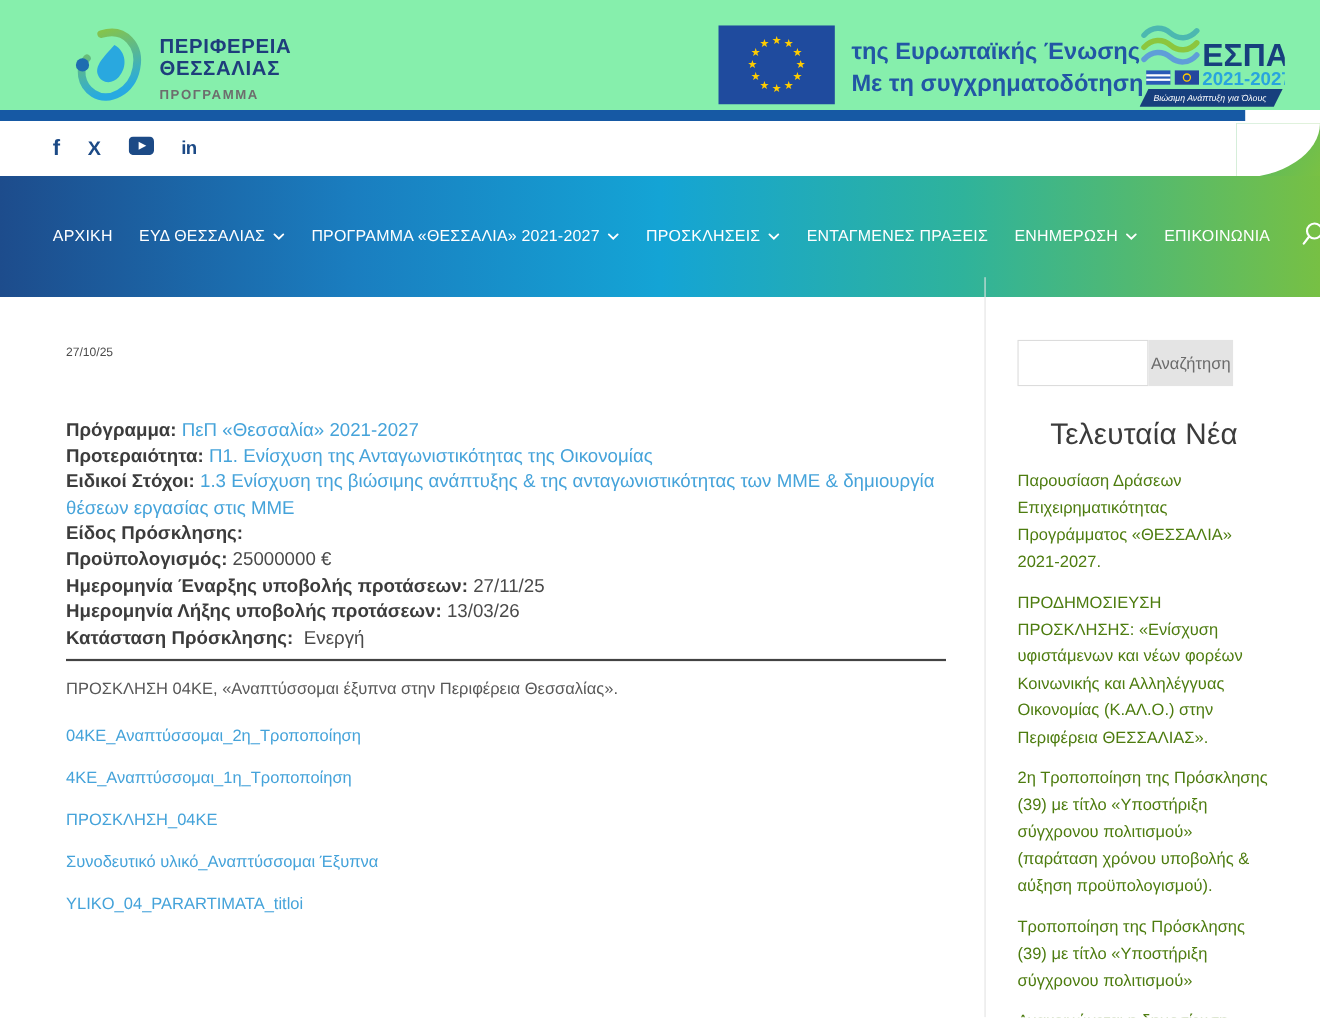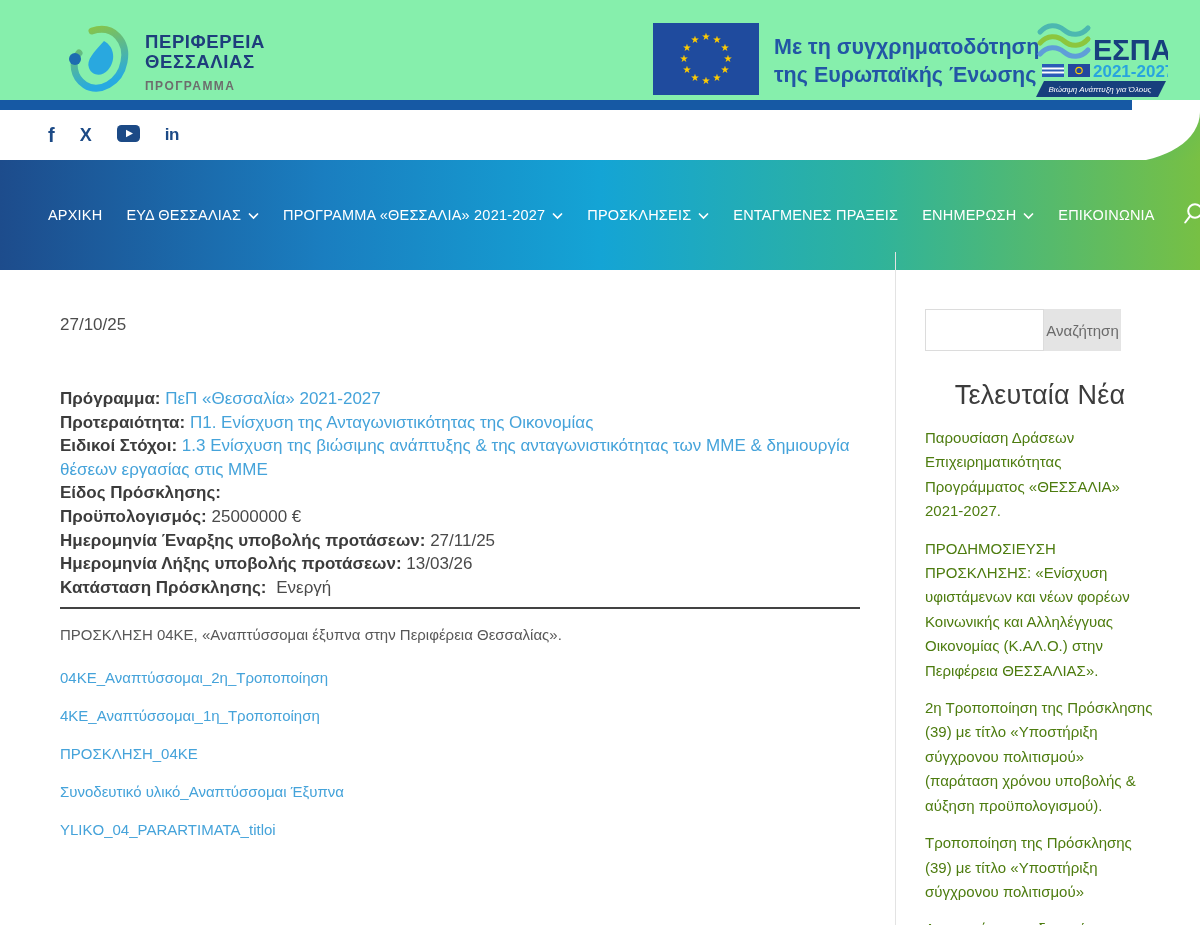--- a/index.html
+++ b/index.html
@@ -41,21 +41,21 @@
          display:flex; align-items:center; gap:24px; padding-left:48px; color:#fff; white-space:nowrap; }
   .nav-item { font-size:14.5px; letter-spacing:.2px; display:flex; align-items:center; gap:7px;
               color:#fff; text-decoration:none; cursor:pointer; }
   .nav-search { margin-left:4px; display:flex; align-items:center; cursor:pointer; }
 
   
   .divider { position:absolute; left:895px; top:252px; width:1px; height:673px; background:#e3e3e3; }
 
   .article { position:absolute; left:60px; top:306px; width:800px; }
   .article-title { font-size:23px; font-weight:500; color:#2d70ad; letter-spacing:.1px; }
-  .article-date { margin-top:9px; font-size:17px; color:#4c4c4c; }
+  .article-date { margin-top:9px; font-size:11px; color:#4c4c4c; }
   .fields { margin-top:52px; font-size:17px; color:#4a4a4a; }
   .field { line-height:23.6px; }
   .f-label { font-weight:700; color:#3c3c3c; }
   .f-value.link { color:#45a3da; cursor:pointer; }
   .f-value.status { margin-left:5px; }
   .rule { margin-top:8px; border-top:2px solid #434343; width:100%; }
   .body-p { margin-top:15px; font-size:15px; color:#585858; line-height:21px; }
   .attachments { margin-top:22px; list-style:none; }
   .attachments li { margin-bottom:17px; line-height:21px; }
   .attachments a { color:#45a3da; font-size:15px; text-decoration:none; cursor:pointer; }
@@ -115,22 +115,22 @@
             <text x="53" y="61">★</text>
               <text x="42" y="58">★</text>
               <text x="34" y="50">★</text>
             <text x="31" y="39">★</text>
               <text x="34" y="28">★</text>
               <text x="42" y="20">★</text>
           </g>
         </svg>
       </span>
       <span class="eu-text">
+        <div>της Ευρωπαϊκής Ένωσης</div>
         <div>Με τη συγχρηματοδότηση</div>
-        <div>της Ευρωπαϊκής Ένωσης</div>
       </span>
     </div>
 
     <div class="espa-block">
       <svg width="132" height="78" viewBox="0 0 132 78">
         <path d="M4 12 C 11 4, 21 4, 28 10 S 45 16, 52 8" fill="none" stroke="#4cb8b0" stroke-width="5" stroke-linecap="round"></path>
         <path d="M4 23 C 11 15, 21 15, 28 21 S 45 27, 52 19" fill="none" stroke="#8cc63e" stroke-width="5" stroke-linecap="round"></path>
         <path d="M4 34 C 11 26, 21 26, 28 32 S 45 38, 52 30" fill="none" stroke="#5f9ed8" stroke-width="5" stroke-linecap="round"></path>
         <text x="57" y="40" font-size="29" font-weight="bold" fill="#173f7d">ΕΣΠΑ</text>
         <rect x="6" y="44" width="22" height="13" fill="#2a5bb7"></rect>

